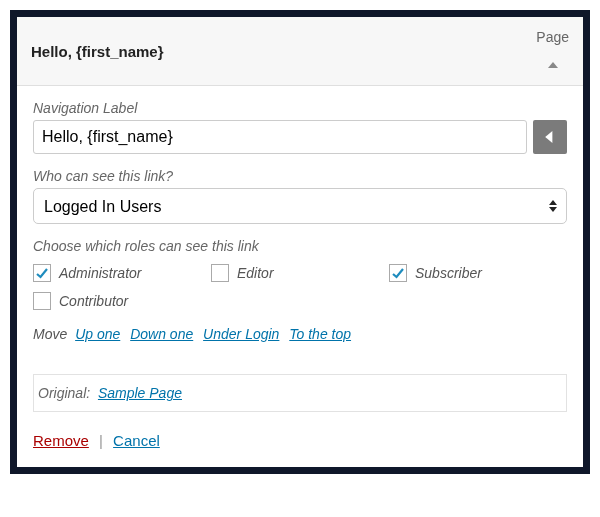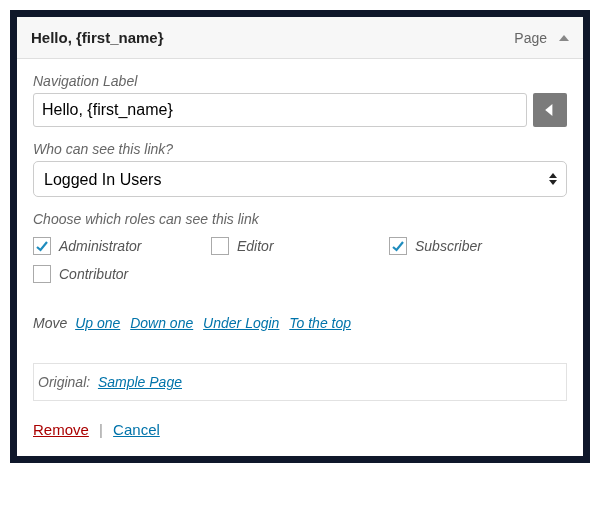--- a/index.html
+++ b/index.html
@@ -28,20 +28,21 @@
     font-weight: 600;
     font-size: 15px;
     color: #222;
   }
   .panel-header-right {
     display: flex;
     align-items: center;
     gap: 12px;
     color: #666;
     font-size: 14px;
+    flex-direction: column;
   }
   .panel-body {
     padding: 14px 16px 18px 16px;
     background: #fff;
   }
   .field-label {
     display: block;
     font-style: italic;
     color: #666;
     margin-bottom: 4px;
@@ -102,21 +103,21 @@
   }
   .roles-label {
     font-style: italic;
     color: #666;
     margin-bottom: 10px;
   }
   .roles-grid {
     display: grid;
     grid-template-columns: repeat(3, 1fr);
     gap: 10px 0;
-    margin-bottom: 32px;
+    margin-bottom: 16px;
   }
   .role-item {
     display: flex;
     align-items: center;
     gap: 8px;
     font-style: italic;
     color: #555;
   }
   .wp-cb {
     position: relative;

